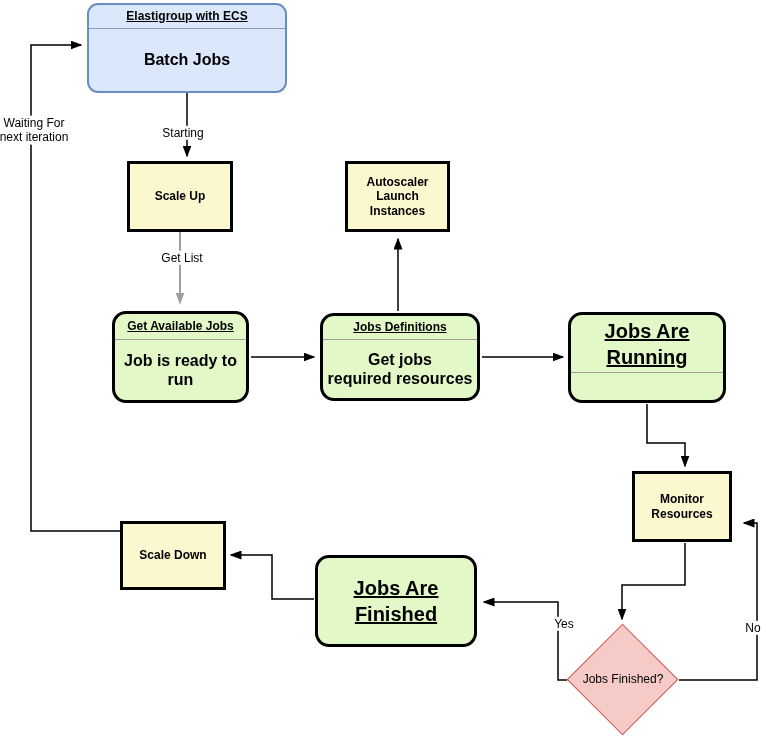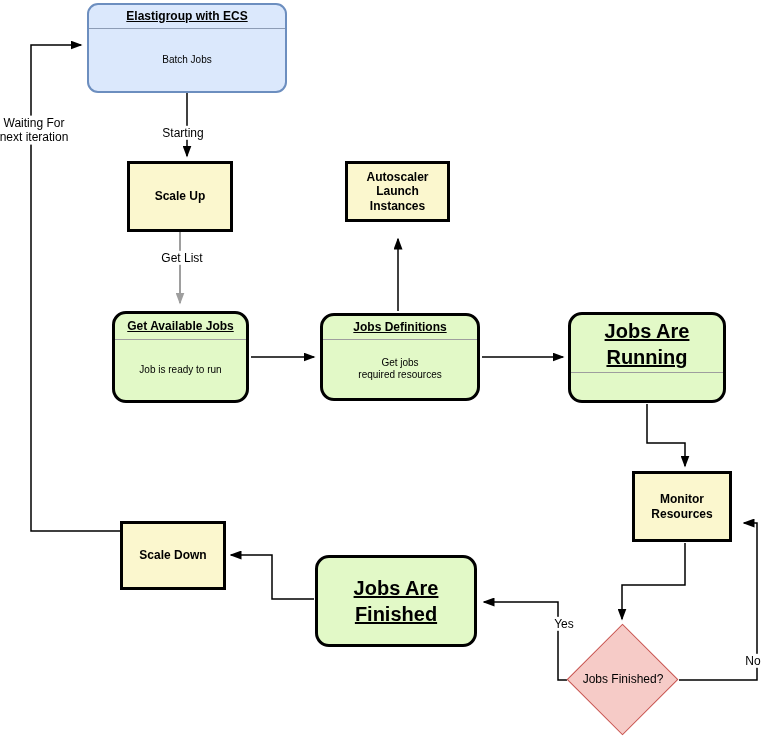--- a/index.html
+++ b/index.html
@@ -27,21 +27,21 @@
   .green-node .node-title{border-bottom:1px solid #9e9e9e;}
   .node-title{
     display:flex;align-items:center;justify-content:center;
     font-weight:bold;font-size:12px;text-decoration:underline;
     text-align:center;white-space:pre-line;line-height:1.25;
   }
   .node-title.big{font-size:20px;line-height:1.3;}
   .node-title.no-divider{border-bottom:none;flex:1;}
   .node-body{
     flex:1;display:flex;align-items:center;justify-content:center;
-    font-weight:normal;font-size:10px;text-align:center;white-space:pre-line;line-height:1.2;
+    font-weight:bold;font-size:16px;text-align:center;white-space:pre-line;line-height:1.2;
   }
   
   .diamond-shape{
     position:absolute;left:583px;top:640px;width:79px;height:79px;
     background:#f6cbc7;border:1.5px solid #c75450;box-sizing:border-box;
     transform:rotate(45deg);
   }
   .diamond-label{
     position:absolute;left:553px;top:672px;width:140px;
     font-size:12px;text-align:center;
@@ -49,34 +49,34 @@
   
   .edge-label{
     position:absolute;transform:translate(-50%,-50%);
     background:#fff;font-size:12px;line-height:1.2;padding:0 2px;
     text-align:center;white-space:pre-line;
   }
   
   .n-elastigroup{left:87px;top:3px;width:200px;height:90px;}
   .n-elastigroup .node-title{height:23px;}
   .n-scale-up{left:127px;top:161px;width:106px;height:71px;}
-  .n-autoscaler{left:345px;top:161px;width:105px;height:61px;text-align:center;}
+  .n-autoscaler{left:345px;top:161px;width:105px;height:71px;text-align:center;}
   .n-get-available{left:112px;top:311px;width:137px;height:92px;}
   .n-get-available .node-title{height:25px;}
   .n-definitions{left:320px;top:313px;width:160px;height:88px;}
   .n-definitions .node-title{height:23px;}
   .n-running{left:568px;top:312px;width:158px;height:91px;}
   .n-running .node-title{height:57px;}
   .n-monitor{left:632px;top:471px;width:100px;height:71px;}
   .n-finished{left:315px;top:555px;width:162px;height:92px;}
   .n-scale-down{left:120px;top:521px;width:106px;height:69px;}
   .l-starting{left:183px;top:133px;}
   .l-getlist{left:182px;top:258px;}
   .l-yes{left:564px;top:624px;}
-  .l-no{left:753px;top:628px;margin-top:33px;}
+  .l-no{left:753px;top:628px;}
   .l-waiting{left:34px;top:130px;}
 </style>
 </head>
 <body>
 
 <div class="canvas">
 
   <svg class="edges" viewBox="0 0 766 737">
     <defs>
       <marker id="arrowBlack" markerUnits="userSpaceOnUse" markerWidth="12" markerHeight="9" refX="10.5" refY="4.5" orient="auto">

